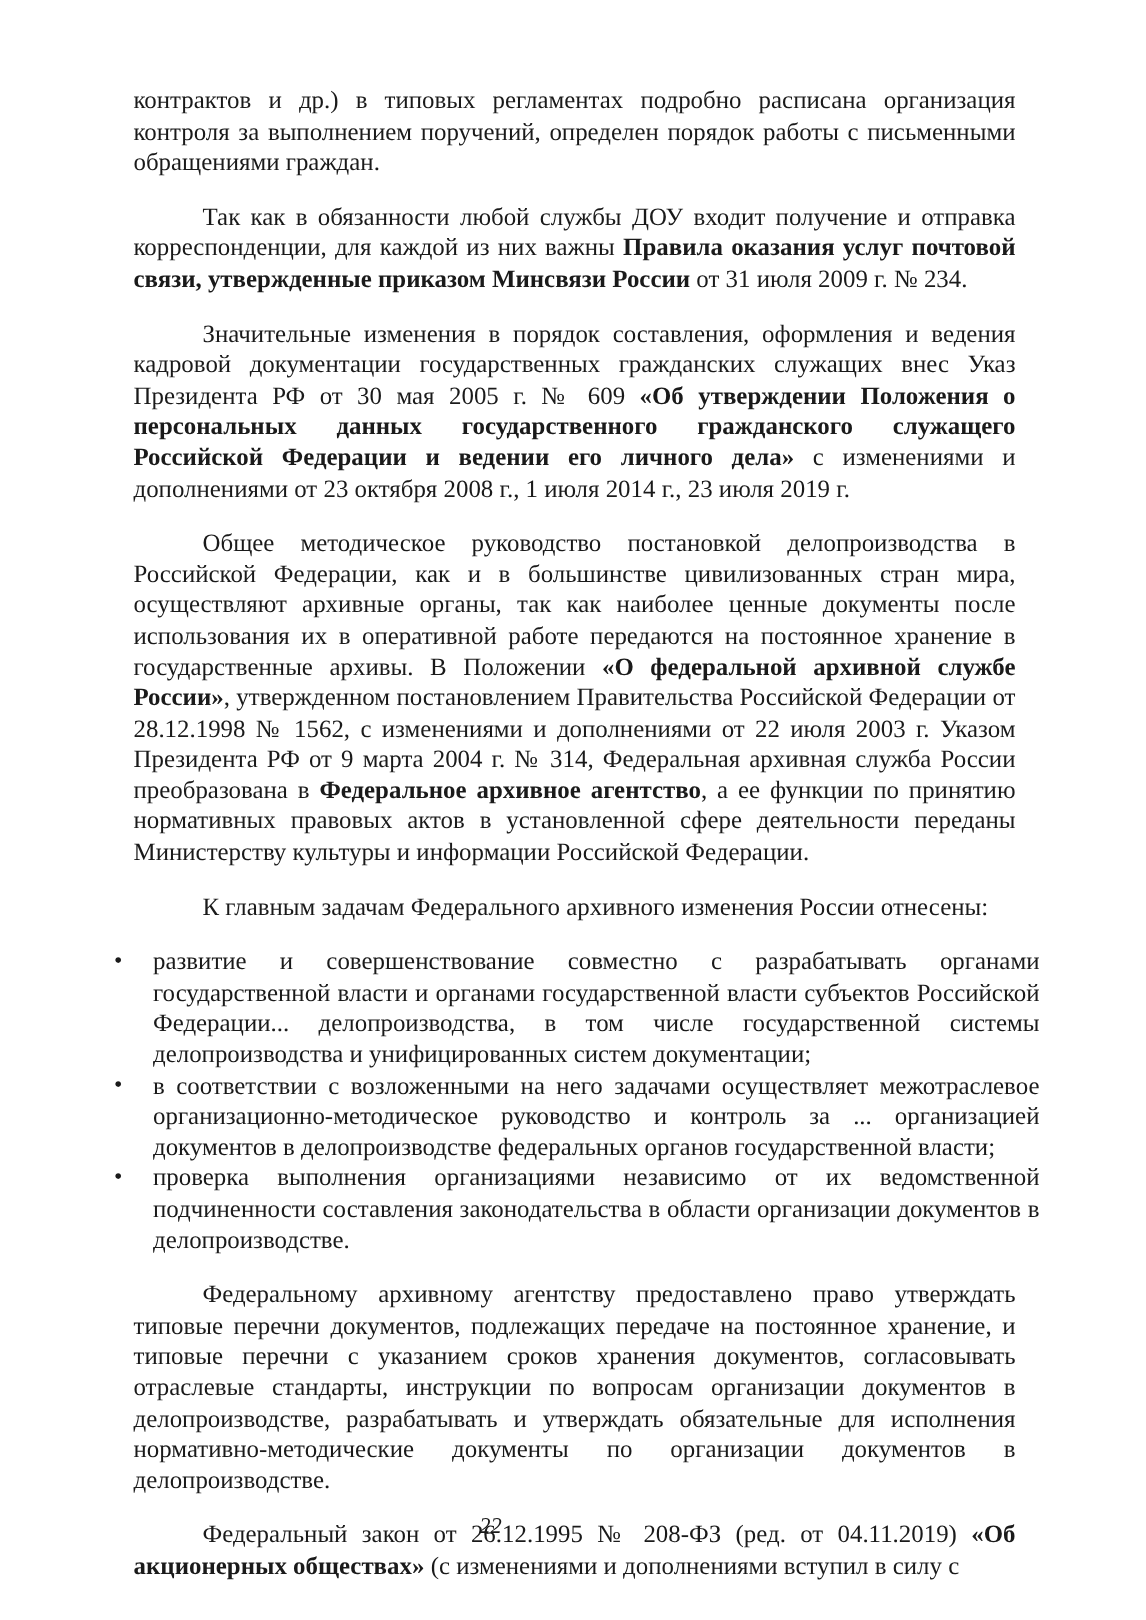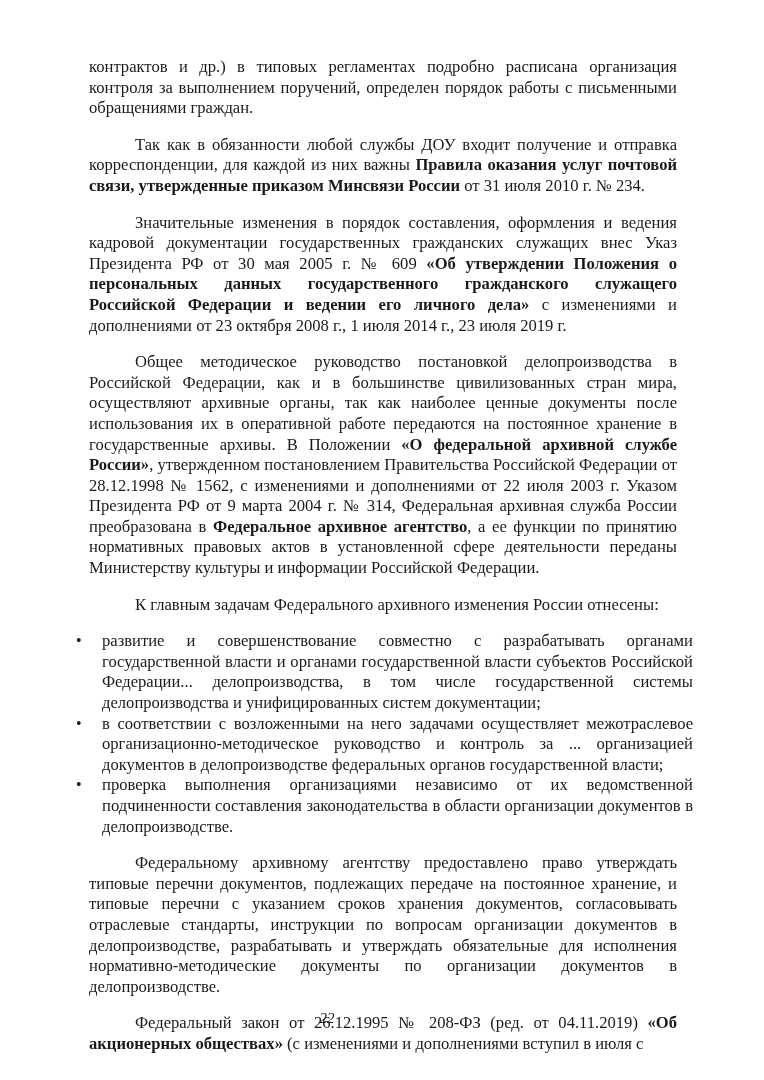--- a/index.html
+++ b/index.html
@@ -42,36 +42,36 @@
   }
 </style>
 </head>
 <body>
 
 <div class="page">
   <p>
     <span>контрактов и др.) в типовых регламентах подробно расписана организация контроля за выполнением поручений, определен порядок работы с письменными обращениями граждан.</span>
   </p>
 
-  <p class="indent"><span>Так как в обязанности любой службы ДОУ входит получение и отправка корреспонденции, для каждой из них важны </span><b>Правила оказания услуг почтовой связи, утвержденные приказом Минсвязи России</b><span> от 31 июля 2010 г. № 234.</span></p>
+  <p class="indent"><span>Так как в обязанности любой службы ДОУ входит получение и отправка корреспонденции, для каждой из них важны </span><b>Правила оказания услуг почтовой связи, утвержденные приказом Минсвязи России</b><span> от 31 июля 2009 г. № 234.</span></p>
 
   <p class="indent"><span>Значительные изменения в порядок составления, оформления и ведения кадровой документации государственных гражданских служащих внес Указ Президента РФ от 30 мая 2005 г. № 609 </span><b>«Об утверждении Положения о персональных данных государственного гражданского служащего Российской Федерации и ведении его личного дела»</b><span> с изменениями и дополнениями от 23 октября 2008 г., 1 июля 2014 г., 23 июля 2019 г.</span></p>
 
   <p class="indent"><span>Общее методическое руководство постановкой делопроизводства в Российской Федерации, как и в большинстве цивилизованных стран мира, осуществляют архивные органы, так как наиболее ценные документы после использования их в оперативной работе передаются на постоянное хранение в государственные архивы. В Положении </span><b>«О федеральной архивной службе России»</b><span>, утвержденном постановлением Правительства Российской Федерации от 28.12.1998 № 1562, с изменениями и дополнениями от 22 июля 2003 г. Указом Президента РФ от 9 марта 2004 г. № 314, Федеральная архивная служба России преобразована в </span><b>Федеральное архивное агентство</b><span>, а ее функции по принятию нормативных правовых актов в установленной сфере деятельности переданы Министерству культуры и информации Российской Федерации.</span></p>
 
   <p class="indent">
     <span>К главным задачам Федерального архивного изменения России отнесены:</span>
   </p>
 
   <ul class="bullets">
     <li><span class="bullet">•</span><span>развитие и совершенствование совместно с разрабатывать органами государственной власти и органами государственной власти субъектов Российской Федерации... делопроизводства, в том числе государственной системы делопроизводства и унифицированных систем документации;</span></li>
     <li><span class="bullet">•</span><span>в соответствии с возложенными на него задачами осуществляет межотраслевое организационно-методическое руководство и контроль за ... организацией документов в делопроизводстве федеральных органов государственной власти;</span></li>
     <li><span class="bullet">•</span><span>проверка выполнения организациями независимо от их ведомственной подчиненности составления законодательства в области организации документов в делопроизводстве.</span></li>
   </ul>
 
   <p class="indent">
     <span>Федеральному архивному агентству предоставлено право утверждать типовые перечни документов, подлежащих передаче на постоянное хранение, и типовые перечни с указанием сроков хранения документов, согласовывать отраслевые стандарты, инструкции по вопросам организации документов в делопроизводстве, разрабатывать и утверждать обязательные для исполнения нормативно-методические документы по организации документов в делопроизводстве.</span>
   </p>
 
-  <p class="indent"><span>Федеральный закон от 26.12.1995 № 208-ФЗ (ред. от 04.11.2019) </span><b>«Об акционерных обществах»</b><span> (с изменениями и дополнениями вступил в июля с</span></p>
+  <p class="indent"><span>Федеральный закон от 26.12.1995 № 208-ФЗ (ред. от 04.11.2019) </span><b>«Об акционерных обществах»</b><span> (с изменениями и дополнениями вступил в силу с</span></p>
 </div>
 
 <div class="page-number">22</div>
 
 </body></html>

